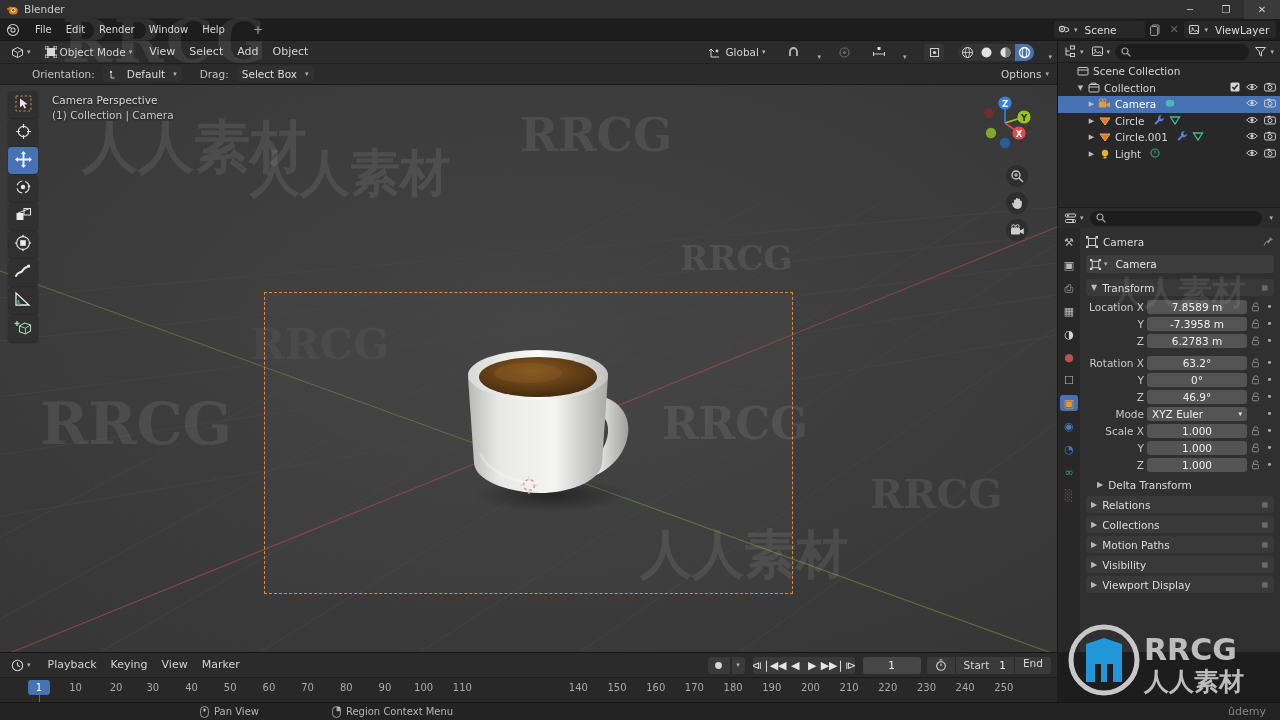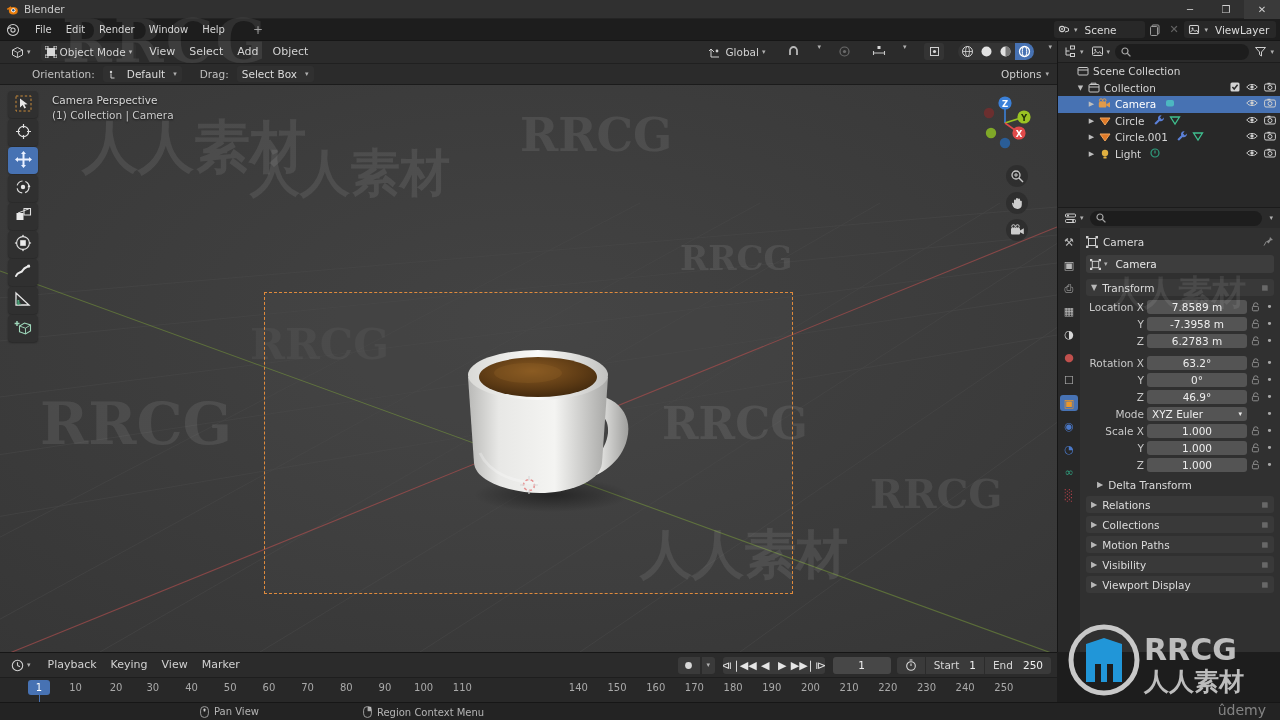--- a/index.html
+++ b/index.html
@@ -63,21 +63,21 @@
     position:absolute; left:0; top:41px; width:1057px; height:23px;
     background:#2b2b2b; display:flex; align-items:center; padding-left:7px;
     border-bottom:1px solid #202020;
   }
   .hdr-btn {
     display:flex; align-items:center; gap:3px; height:18px; padding:0 4px;
     border-radius:3px; color:#d2d2d2; font-size:10.5px;
   }
   .hdr-btn.boxed { background:#303030; }
   .hdr-menu { padding:0 7px; font-size:11px; color:#d2d2d2; height:18px; line-height:18px; }
-  .vp-header-right { margin-left:auto; display:flex; align-items:flex-start; gap:14px; padding-right:5px; }
+  .vp-header-right { margin-left:auto; display:flex; align-items:flex-end; gap:14px; padding-right:5px; }
   .tool-ico {
     width:20px; height:17px; display:flex; align-items:center; justify-content:center;
     border-radius:3px; background:#343434;
   }
   .tool-ico.flat { background:transparent; }
   .shade-group { display:flex; background:#343434; border-radius:9px; overflow:hidden; }
   .shade-ball { width:19px; height:17px; display:flex; align-items:center; justify-content:center; }
   .shade-ball.on { background:#4772b3; }
 
   
@@ -152,21 +152,21 @@
     width:58px; height:17px; background:#474747; border-radius:3px;
     display:flex; align-items:center; justify-content:center;
     font-size:10.5px; color:#f0f0f0;
   }
   .tl-se {
     display:flex; align-items:center; height:17px; background:#3a3a3a;
     border-radius:3px; overflow:hidden;
   }
   .tl-se .seg { display:flex; align-items:center; gap:10px; padding:0 8px;
     font-size:10.5px; color:#d8d8d8; height:17px; border-right:1px solid #2b2b2b; }
-  .tl-se .seg:last-child { border-right:none; }
+  .tl-se .seg:last-child { border-right:none;flex-direction:column; }
   .tl-se .val { color:#f0f0f0; }
   .tl-ruler { position:relative; height:26px; background:#282828; border-top:1px solid #1e1e1e; }
   .tl-tick { position:absolute; top:4px; font-size:10px; color:#a9a9a9; transform:translateX(-50%); }
   .tl-playhead {
     position:absolute; top:2px; height:15px; min-width:22px; padding:0 6px;
     background:#4772b3; border-radius:3px; color:#fff; font-size:10px;
     display:flex; align-items:center; justify-content:center;
   }
   .tl-playline { position:absolute; top:17px; width:1px; height:9px; background:#4772b3; }
 
@@ -248,21 +248,21 @@
   .arrow-r { font-size:8px; color:#b8b8b8; }
   .arrow-d { font-size:8px; color:#b8b8b8; }
 
   
   .statusbar {
     position:absolute; left:0; top:702px; width:1280px; height:18px;
     background:#232323; display:flex; align-items:center; border-top:1px solid #161616;
   }
   .sb-item { display:flex; align-items:center; gap:5px; font-size:10px; color:#b4b4b4; }
   .sb-item.i1 { margin-left:200px; }
-  .sb-item.i2 { margin-left:104px;align-items:flex-end; }
+  .sb-item.i2 { margin-left:73px; }
   .sb-right { margin-left:auto; padding-right:8px; font-size:10px; color:#8c8c8c; }
 
   
   .wm {
     position:absolute; color:rgba(255,255,255,.085); font-weight:bold;
     font-family:"DejaVu Serif","Liberation Serif",serif; pointer-events:none;
     white-space:nowrap;
   }
   .wm-cn { font-family:"DejaVu Sans","Liberation Sans",sans-serif; }
   .logo-badge { position:absolute; right:8px; bottom:18px; width:210px; height:78px; pointer-events:none; }
@@ -1162,15 +1162,15 @@
     <div class="wm" style="left:870px; top:470px; font-size:40px;">RRCG</div>
     <div class="wm wm-cn" style="left:1110px; top:270px; font-size:34px;">人人素材</div>
   </div>
 
   <svg class="logo-badge" viewBox="0 0 210 78">
     <circle cx="42" cy="36" r="33" fill="none" stroke="#c8c8c8" stroke-width="5"></circle>
     <path d="M24 58 L24 20 L42 14 L60 20 L60 58 L51 58 L51 40 L45 40 L45 58 L39 58 L39 40 L33 40 L33 58 Z" fill="#2196d8"></path>
     <text x="82" y="36" font-size="30" font-weight="bold" fill="#bdbdbd" font-family="DejaVu Sans, sans-serif">RRCG</text>
     <text x="82" y="66" font-size="25" font-weight="bold" fill="#bdbdbd" font-family="DejaVu Sans, sans-serif">人人素材</text>
   </svg>
-  <div style="position:absolute; right:14px; bottom:2px; font-size:14px; color:rgba(210,210,210,.55); font-family:'DejaVu Sans',sans-serif;">ûdemy</div>
+  <div style="position:absolute; right:14px; bottom:2px; font-size:11px; color:rgba(210,210,210,.55); font-family:'DejaVu Sans',sans-serif;">ûdemy</div>
 
 </div>
 
 </body></html>

